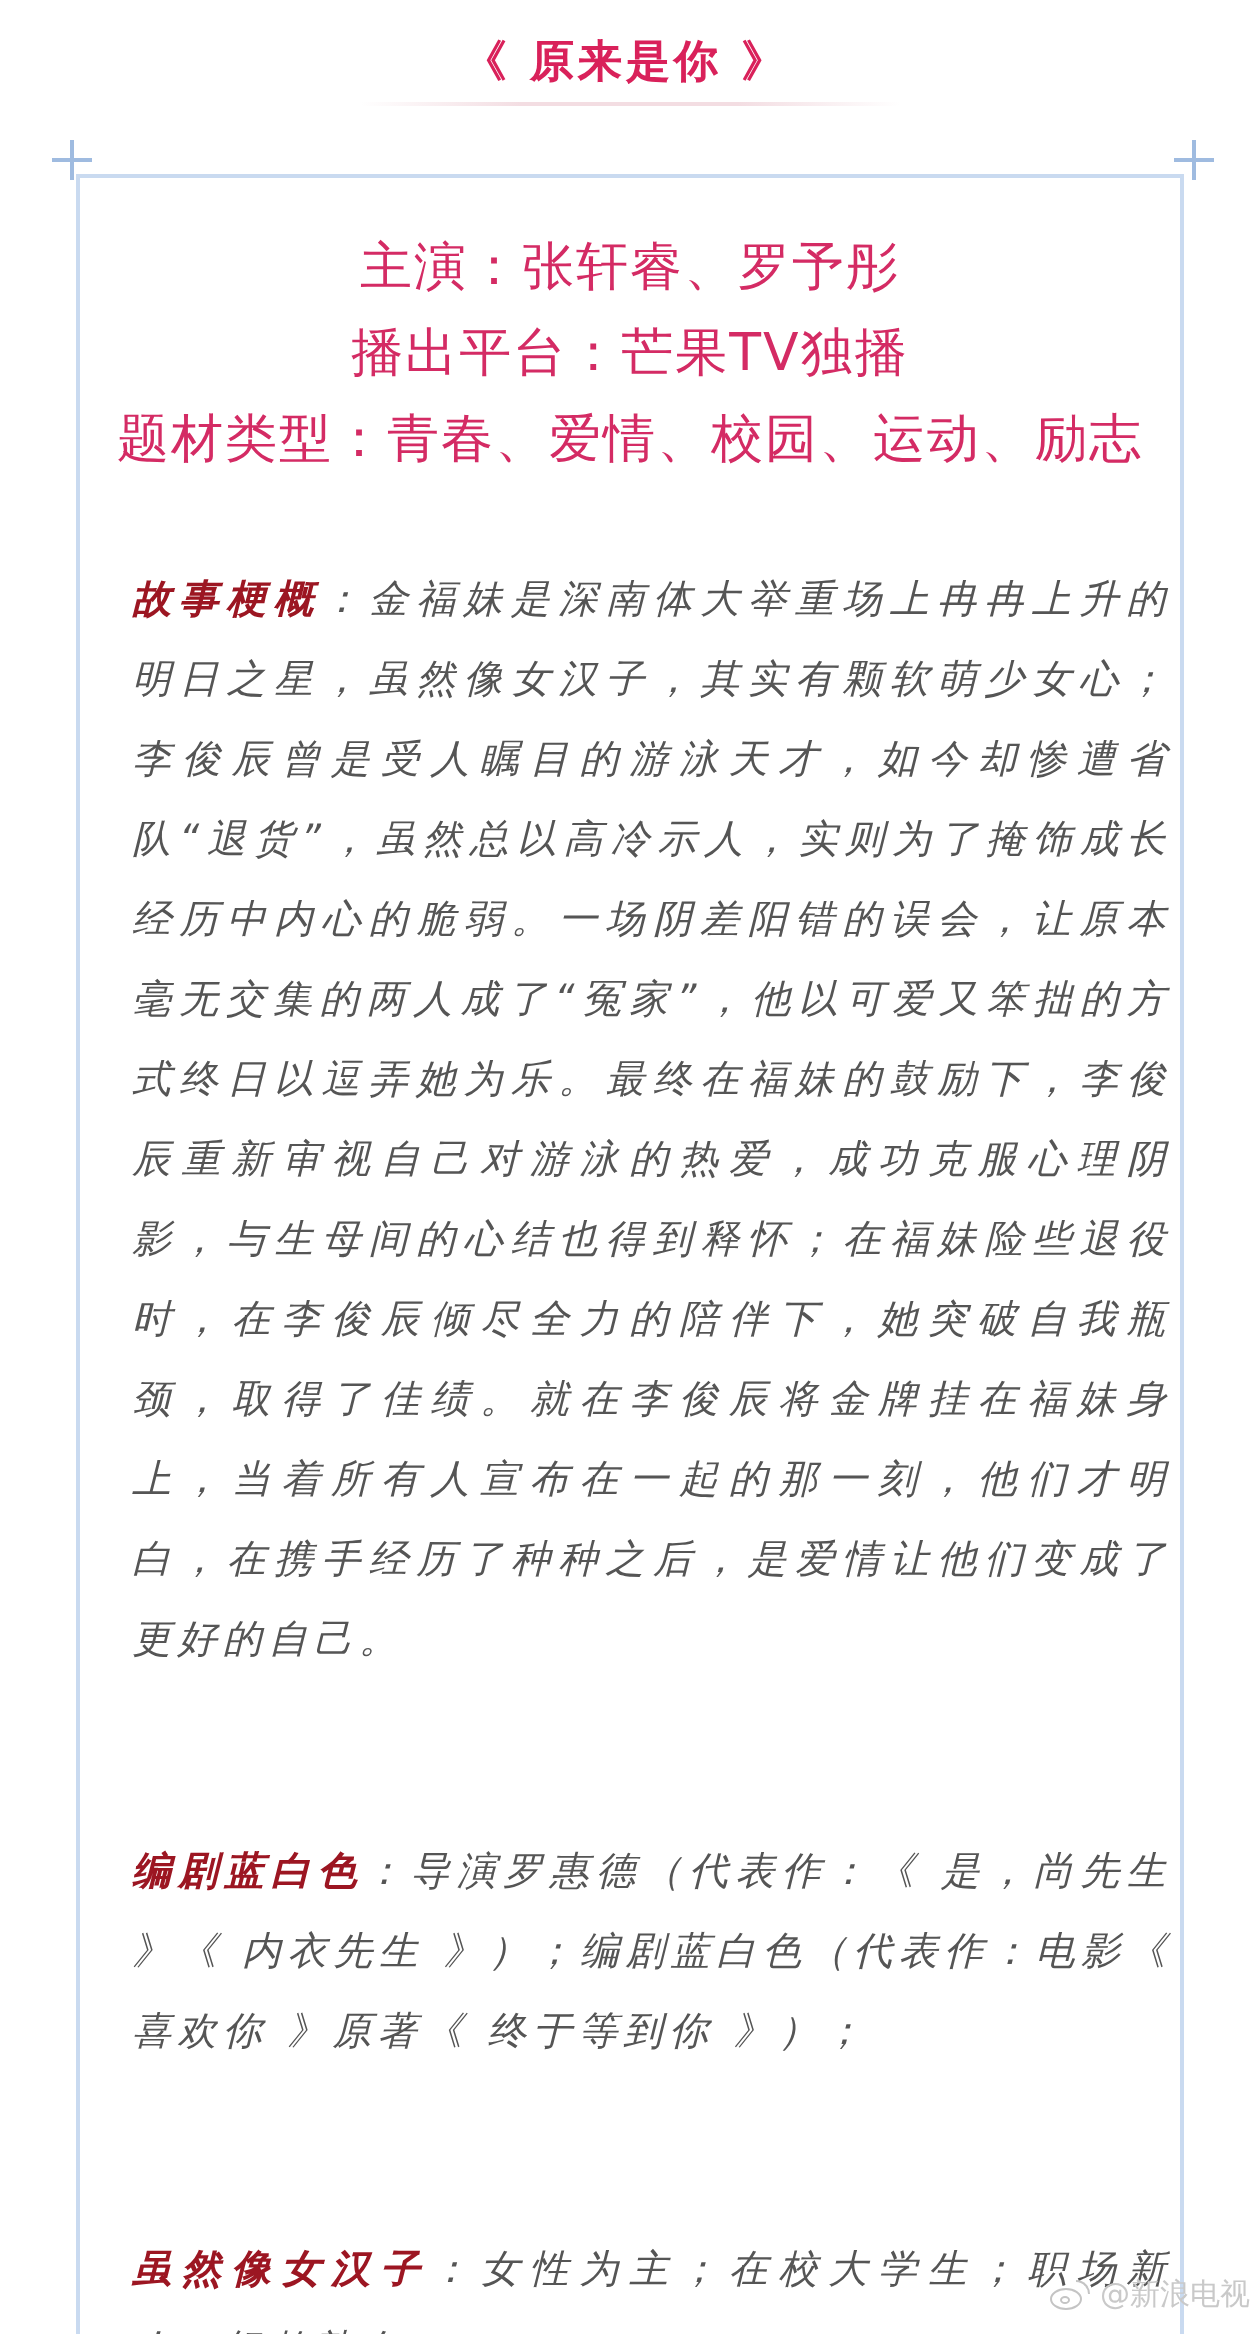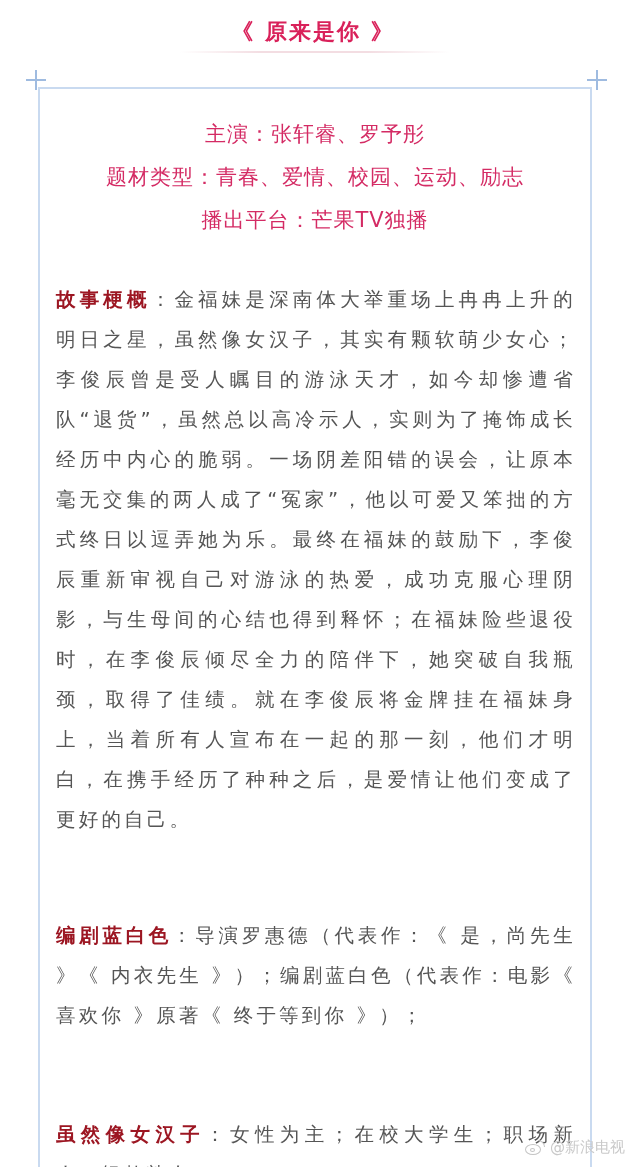--- a/index.html
+++ b/index.html
@@ -30,29 +30,30 @@
   .corner::before, .corner::after {
     content: ""; position: absolute; background: #9fbbe0;
   }
   .corner::before { left: 9px; top: 0; width: 1.5px; height: 20px; }
   .corner::after { left: 0; top: 9px; width: 20px; height: 1.5px; }
   .corner-tl { left: 26px; top: 70px; }
   .corner-tr { left: 587px; top: 70px; }
 
   .meta {
     position: absolute; left: 40px; width: 550px; top: 113px;
-    text-align: center; color: #d42b64; font-size: 21px; line-height: 43px;
+    text-align: center; color: #d42b64; font-size: 26px; line-height: 43px;
     letter-spacing: 1px;
   }
   .meta-line { display: block; }
 
   .section {
-    position: absolute; left: 56px; width: 520px;
+    position: absolute; left: 66px; width: 520px;
     color: #555555; font-size: 19.5px; line-height: 40px; letter-spacing: 3.2px;
     text-align: justify;
+    font-style: italic;
   }
   .section .head { color: #9c1622; font-weight: bold; }
   .s1 { top: 280px; }
   .s2 { top: 916px; }
   .s3 { top: 1115px; }
 
   .watermark {
     position: absolute; left: 524px; top: 1138px; font-size: 15px; color: #c9c9c9;
     display: flex; align-items: center; gap: 4px; letter-spacing: 0px;
   }
@@ -80,22 +81,22 @@
   <div class="title">《 原来是你 》</div>
   <div class="title-divider"></div>
 </div>
 
 <div class="corner corner-tl"></div>
 <div class="corner corner-tr"></div>
 <div class="frame"></div>
 
 <div class="meta">
   <span class="meta-line">主演：张轩睿、罗予彤</span>
+  <span class="meta-line">播出平台：芒果TV独播</span>
   <span class="meta-line">题材类型：青春、爱情、校园、运动、励志</span>
-  <span class="meta-line">播出平台：芒果TV独播</span>
 </div>
 
 <div class="section s1">
   <span class="head">故事梗概</span><span>：金福妹是深南体大举重场上冉冉上升的明日之星，虽然像女汉子，其实有颗软萌少女心；李俊辰曾是受人瞩目的游泳天才，如今却惨遭省队“退货”，虽然总以高冷示人，实则为了掩饰成长经历中内心的脆弱。一场阴差阳错的误会，让原本毫无交集的两人成了“冤家”，他以可爱又笨拙的方式终日以逗弄她为乐。最终在福妹的鼓励下，李俊辰重新审视自己对游泳的热爱，成功克服心理阴影，与生母间的心结也得到释怀；在福妹险些退役时，在李俊辰倾尽全力的陪伴下，她突破自我瓶颈，取得了佳绩。就在李俊辰将金牌挂在福妹身上，当着所有人宣布在一起的那一刻，他们才明白，在携手经历了种种之后，是爱情让他们变成了更好的自己。</span>
 </div>
 
 <div class="section s2">
   <span class="head">编剧蓝白色</span><span>：导演罗惠德（代表作：《 是，尚先生 》《 内衣先生 》）；编剧蓝白色（代表作：电影《 喜欢你 》原著《 终于等到你 》）；</span>
 </div>
 

